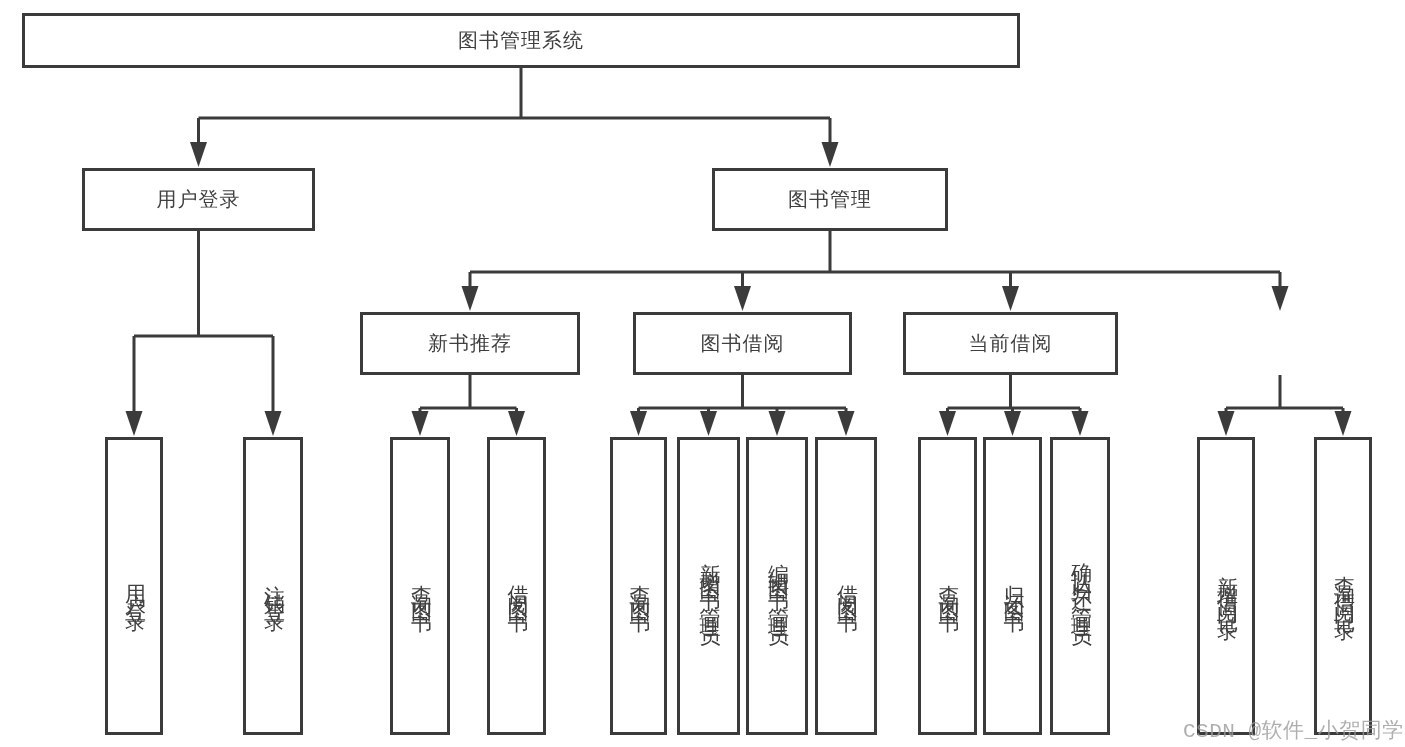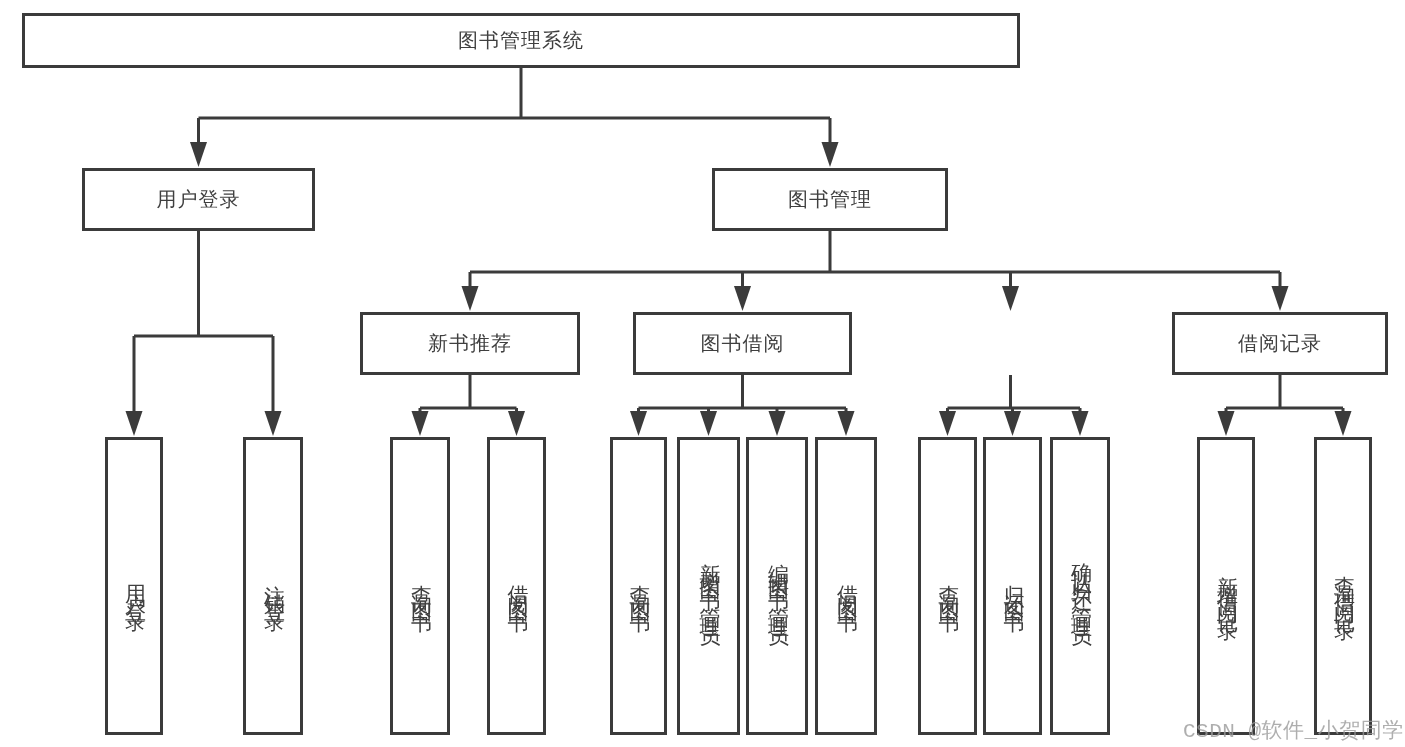--- a/index.html
+++ b/index.html
@@ -77,22 +77,22 @@
   <div class="box h" style="left:712px;top:168px;width:236px;height:63px">
     <span>图书管理</span>
   </div>
 
   <div class="box h" style="left:633px;top:312px;width:219px;height:63px">
     <span>图书借阅</span>
   </div>
   <div class="box h" style="left:360px;top:312px;width:220px;height:63px">
     <span>新书推荐</span>
   </div>
-  <div class="box h" style="left:1172px;top:312px;width:216px;height:63px">
-    <span>借阅记录</span>
+  <div class="box h" style="left:903px;top:312px;width:215px;height:63px">
+    <span>当前借阅</span>
   </div>
 
   <div class="box v" style="left:105px;width:58px">
     <span>用户登录</span>
   </div>
   <div class="box v" style="left:243px;width:60px">
     <span>注销登录</span>
   </div>
 
   <div class="box v" style="left:390px;width:60px">

